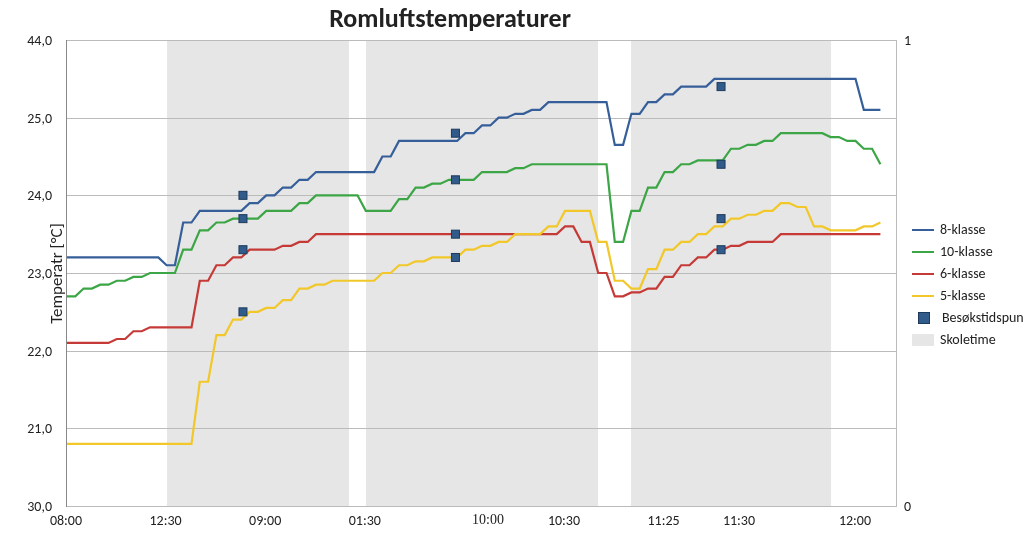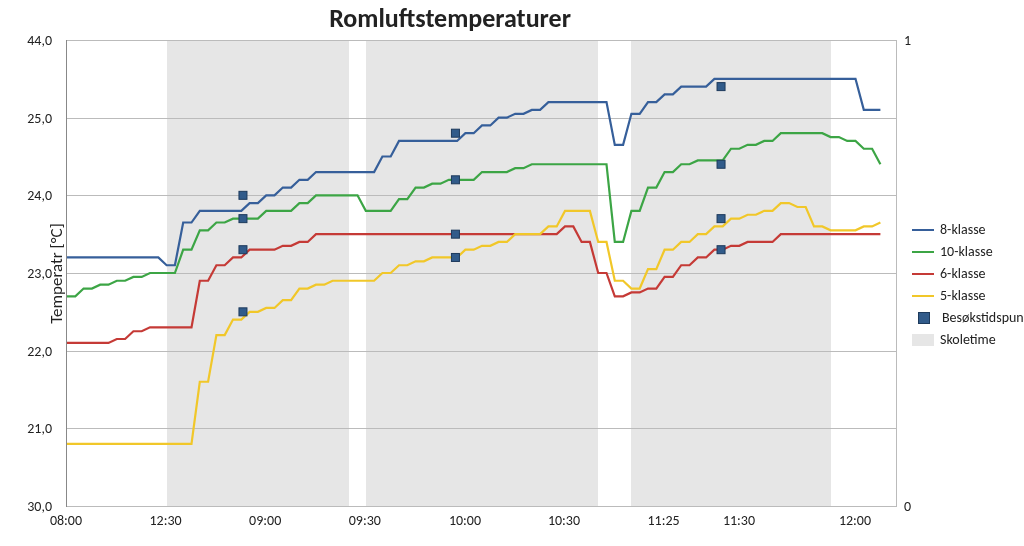--- a/index.html
+++ b/index.html
@@ -96,19 +96,19 @@
     <div class="ytick" style="top: 350.667px;">22,0</div>
     <div class="ytick" style="top: 273px;">23,0</div>
     <div class="ytick" style="top: 195.333px;">24,0</div>
     <div class="ytick" style="top: 117.667px;">25,0</div>
     <div class="ytick" style="top: 40px;">44,0</div>
     <div class="y2tick" style="top: 506px;">0</div>
     <div class="y2tick" style="top: 40px;">1</div>
     <div class="xtick" style="left: 66px;">08:00</div>
     <div class="xtick" style="left: 165.6px;">12:30</div>
     <div class="xtick" style="left: 265.2px;">09:00</div>
-    <div class="xtick" style="left: 364.8px;">09:30</div>
-    <div class="xtick" style="left: 465px;">10:00</div>
+    <div class="xtick" style="left: 364.8px;">01:30</div>
+    <div class="xtick" style="left: 488px; font-family: Liberation Serif, serif;">10:00</div>
     <div class="xtick" style="left: 564px;">10:30</div>
     <div class="xtick" style="left: 663.6px;">11:25</div>
     <div class="xtick" style="left: 739px;">11:30</div>
     <div class="xtick" style="left: 855px;">12:00</div>
   </div>
 
 </body></html>

